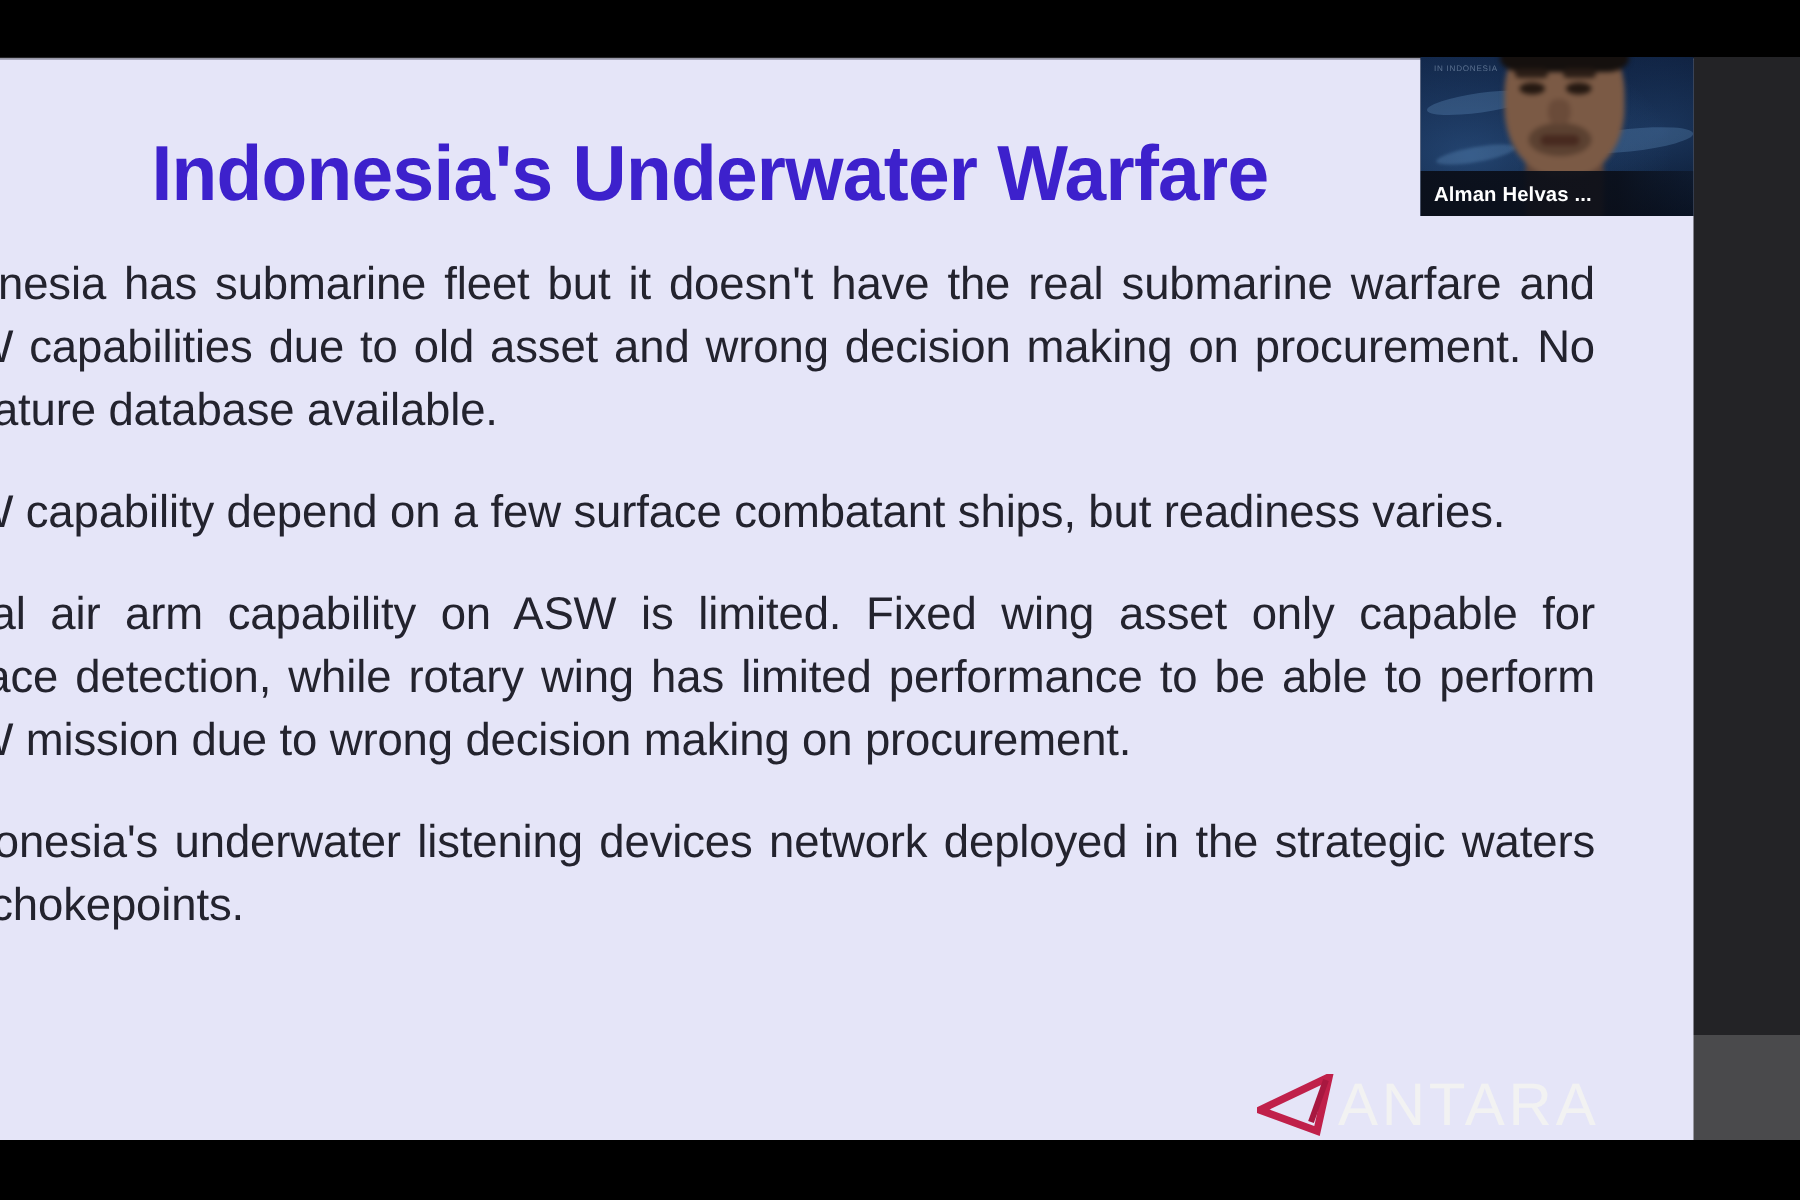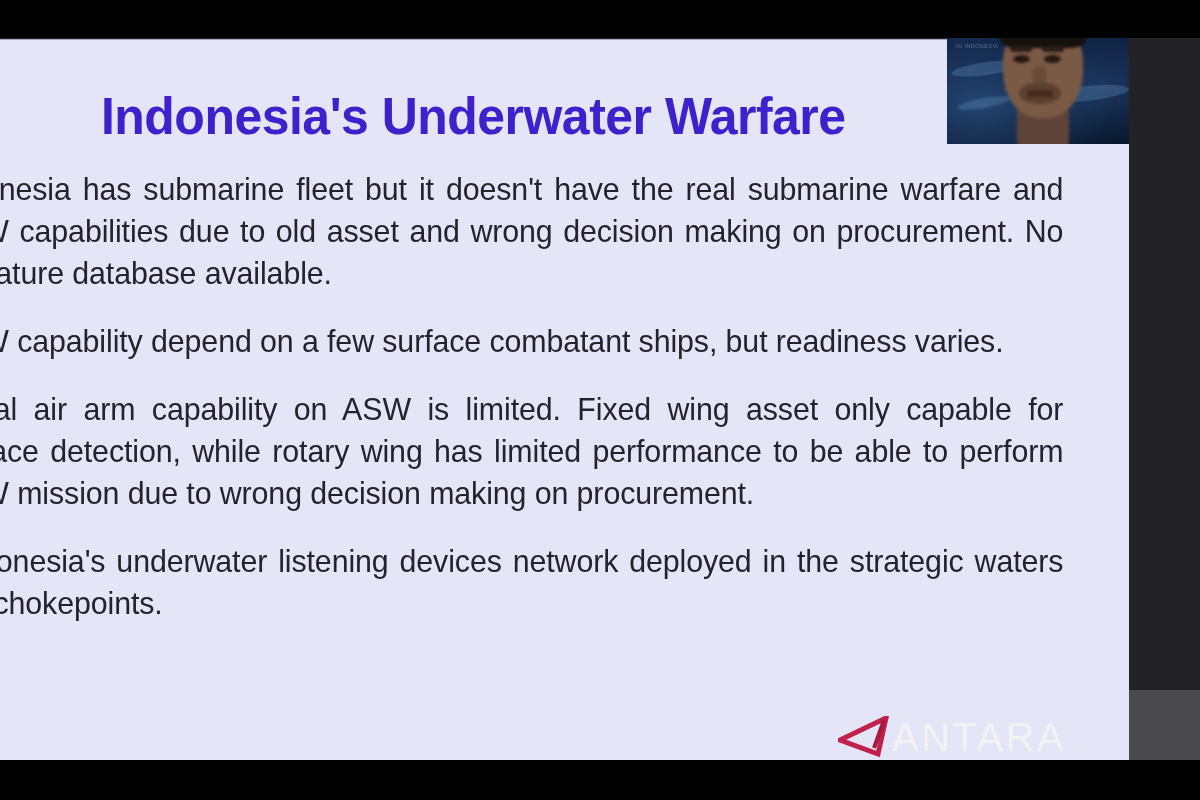--- a/index.html
+++ b/index.html
@@ -338,20 +338,23 @@
       <div class="p-hair"></div>
       <div class="p-brow-l"></div>
       <div class="p-brow-r"></div>
       <div class="p-eye-l"></div>
       <div class="p-eye-r"></div>
       <div class="p-shadow"></div>
       <div class="p-nose"></div>
       <div class="p-mouth"></div>
     </div>
 
+    <div class="video-name-strip">
+      <span class="video-name">Alman Helvas ...</span>
+    </div>
   </div>
 
 
   <div class="antara">
     <svg class="antara-mark" viewBox="0 0 52 42">
       <path d="M48 2 L40 38 L2 24 Z" fill="none" stroke="#c0204a" stroke-width="5" stroke-linejoin="miter"></path>
       <path d="M46 4 L36 32" stroke="#a81840" stroke-width="4" fill="none"></path>
     </svg>
     <span class="antara-word">ANTARA</span>
   </div>

